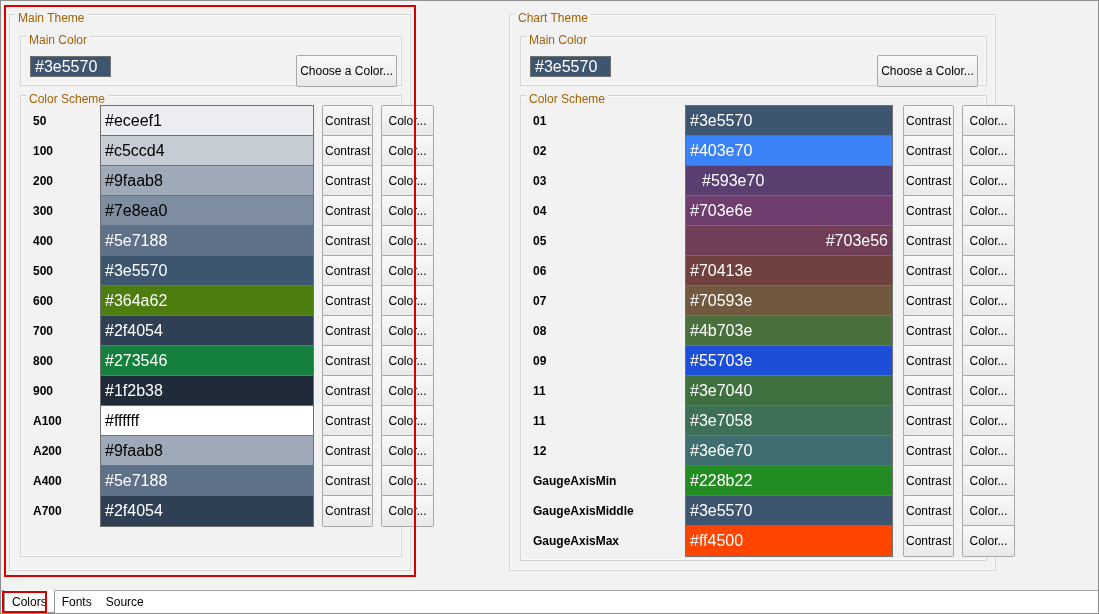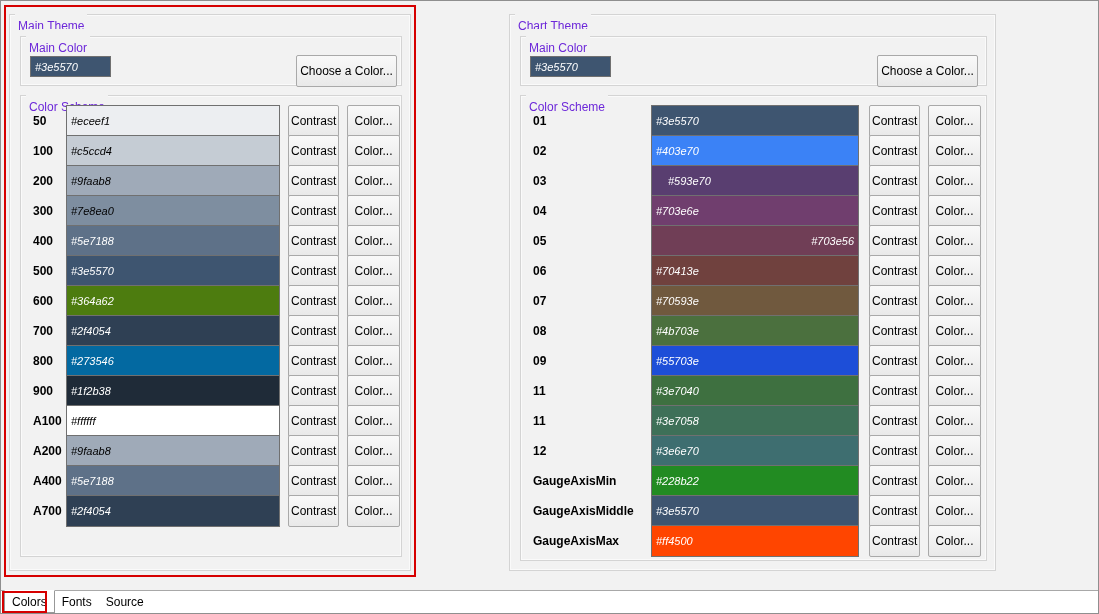--- a/index.html
+++ b/index.html
@@ -21,24 +21,24 @@
   .groupbox {
     position: absolute;
     border: 1px solid #d4d4d4;
     box-shadow: 0 0 0 1px rgba(255,255,255,0.6) inset;
   }
   .group-title {
     position: absolute;
     top: -8px;
     left: 5px;
     background: #f2f2f2;
-    padding: 12px 3px;
+    padding: 4px 3px;
     font-size: 12px;
     line-height: 15px;
-    color: #6d28d9;
+    color: #a16207;
     white-space: nowrap;
   }
   #main-theme-group  { left: 8px;   top: 13px; width: 402px; height: 557px; }
   #chart-theme-group { left: 508px; top: 13px; width: 487px; height: 557px; }
 
   .main-color-group  { left: 10px; top: 21px; height: 50px; }
   #main-theme-group  .main-color-group { width: 382px; }
   #chart-theme-group .main-color-group { width: 467px; }
 
   .scheme-group { left: 10px; top: 80px; }
@@ -48,21 +48,21 @@
   
   .swatch {
     border: 1px solid #707070;
     display: flex;
     align-items: center;
     padding: 0 4px;
     overflow: hidden;
     background: #ffffff;
     cursor: text;
   }
-  .swatch-text { font-size: 11px; white-space: nowrap; font-style: italic; }
+  .swatch-text { font-size: 16px; white-space: nowrap; }
   .main-swatch {
     position: absolute;
     left: 9px; top: 19px;
     width: 81px; height: 21px;
   }
 
   
   .btn {
     height: 32px;
     font-family: "Liberation Sans", sans-serif;
@@ -92,21 +92,21 @@
     padding-left: 12px;
   }
   .row-label {
     font-weight: bold;
     font-size: 12px;
     color: #000;
     flex: 0 0 auto;
   }
   #main-theme-group  .row-label { width: 33px; }
   #chart-theme-group .row-label { width: 118px; }
-  .scheme-row .swatch { height: 32px; flex: 0 0 auto; }
+  .scheme-row .swatch { height: 32px; flex: 0 0 auto; margin-left: 34px; }
   #main-theme-group  .scheme-row .swatch { width: 214px; margin-right: 8px; }
   #chart-theme-group .scheme-row .swatch { width: 208px; margin-right: 10px; }
   .contrast-btn { width: 51px; margin-right: 8px; flex: 0 0 auto; }
   .color-btn    { width: 53px; flex: 0 0 auto; }
 
   
   .tabbar {
     position: absolute;
     left: 0; right: 0; bottom: 0;
     height: 23px;
@@ -221,21 +221,21 @@
           <div class="scheme-row">
             <span class="row-label">700</span>
             <div class="swatch" style="background: rgb(47, 64, 84);">
               <span class="swatch-text" style="color: rgb(255, 255, 255);">#2f4054</span>
             </div>
             <button class="btn contrast-btn">Contrast</button>
             <button class="btn color-btn">Color...</button>
           </div>
           <div class="scheme-row">
             <span class="row-label">800</span>
-            <div class="swatch" style="background: #0369a1;">
+            <div class="swatch" style="background: #15803d;">
               <span class="swatch-text" style="color: rgb(255, 255, 255);">#273546</span>
             </div>
             <button class="btn contrast-btn">Contrast</button>
             <button class="btn color-btn">Color...</button>
           </div>
           <div class="scheme-row">
             <span class="row-label">900</span>
             <div class="swatch" style="background: rgb(31, 43, 56);">
               <span class="swatch-text" style="color: rgb(255, 255, 255);">#1f2b38</span>
             </div>

